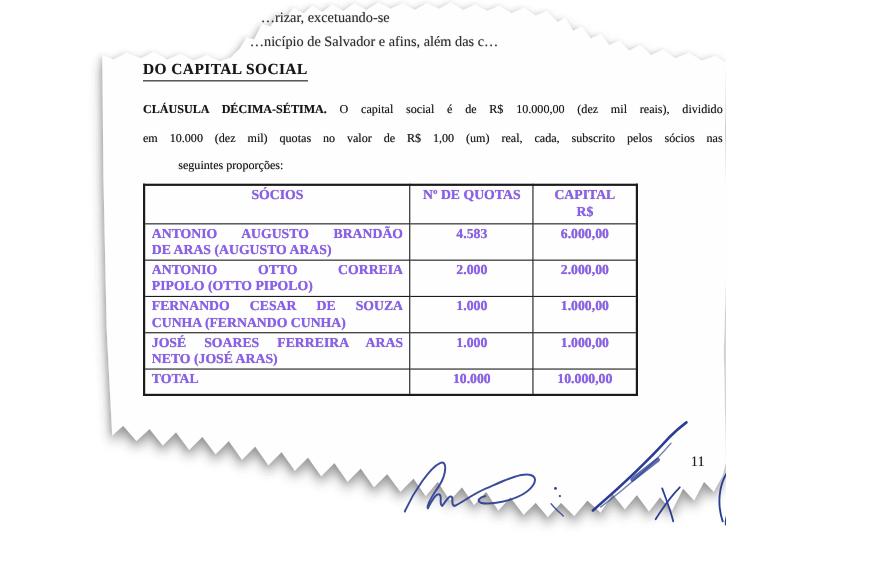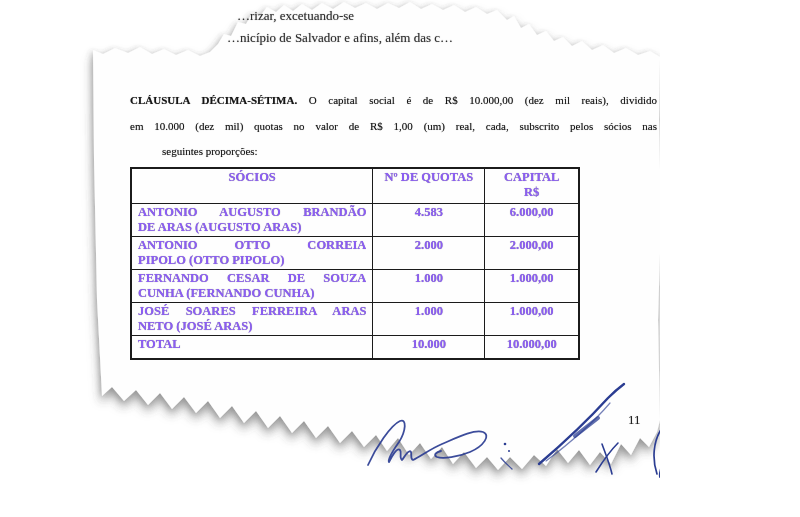--- a/index.html
+++ b/index.html
@@ -69,20 +69,21 @@
          L 316,438 L 304,421 L 292,433 L 280,416 L 268,428 L 256,411 L 244,423 L 232,406 L 220,418 L 208,401
          L 196,413 L 184,397 L 172,409 L 160,393 L 148,405 L 136,390 L 124,401 L 112,387 L 102,396
          L 97,300 L 94,160 Z"></path>
   </svg>
 
   <div class="paper-content">
 
     <div class="abs frag" style="left:237px;top:8px;">…rizar, excetuando-se</div>
     <div class="abs frag" style="left:183px;top:30px;margin-left:44px;">…nicípio de Salvador e afins, além das c…</div>
 
+    <div class="abs heading">DO CAPITAL SOCIAL</div>
 
     <div class="abs clause">
       <div class="jline"><span class="bold">CLÁUSULA DÉCIMA-SÉTIMA.</span><span> O capital social é de R$ 10.000,00 (dez mil reais), dividido</span></div>
       <div class="jline">em 10.000 (dez mil) quotas no valor de R$ 1,00 (um) real, cada, subscrito pelos sócios nas</div>
       <div class="jline last">seguintes proporções:</div>
     </div>
 
     <table class="quota">
       <colgroup>
           <col style="width:54%">

